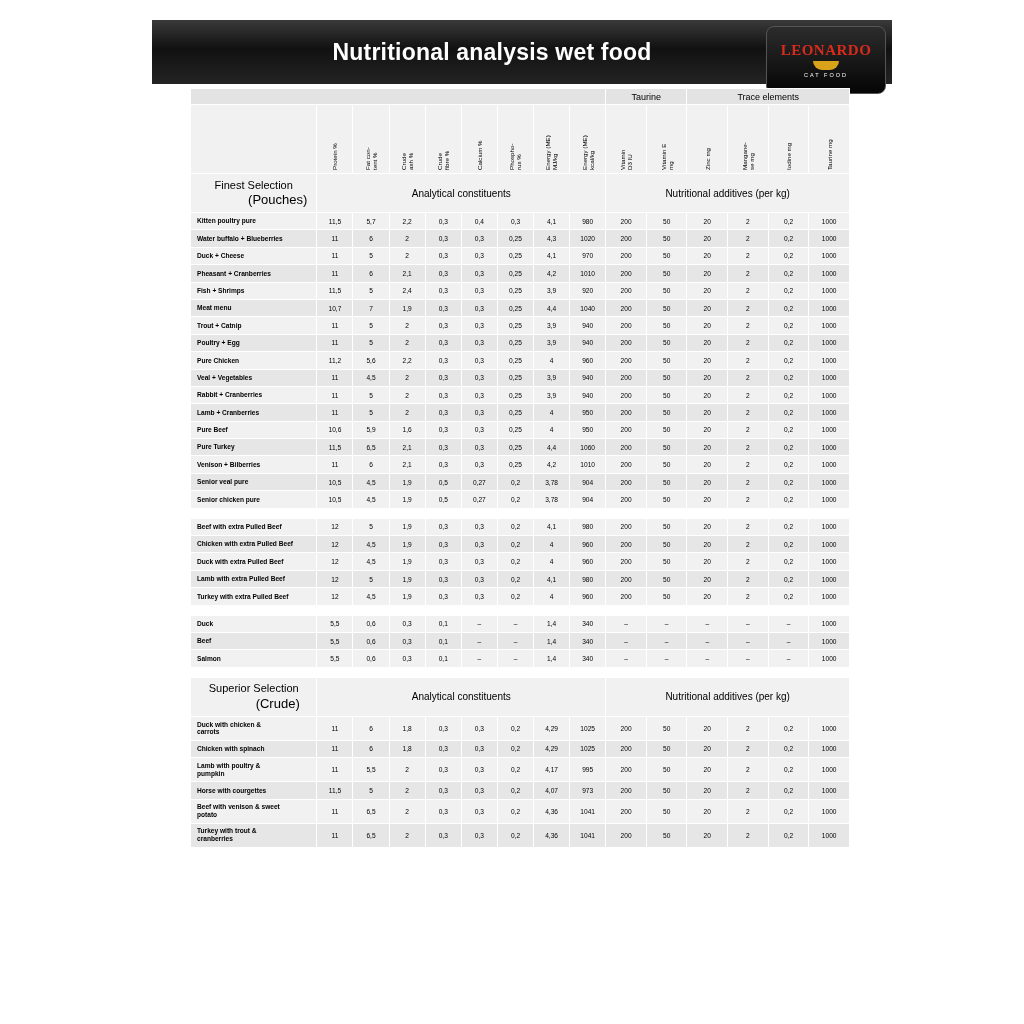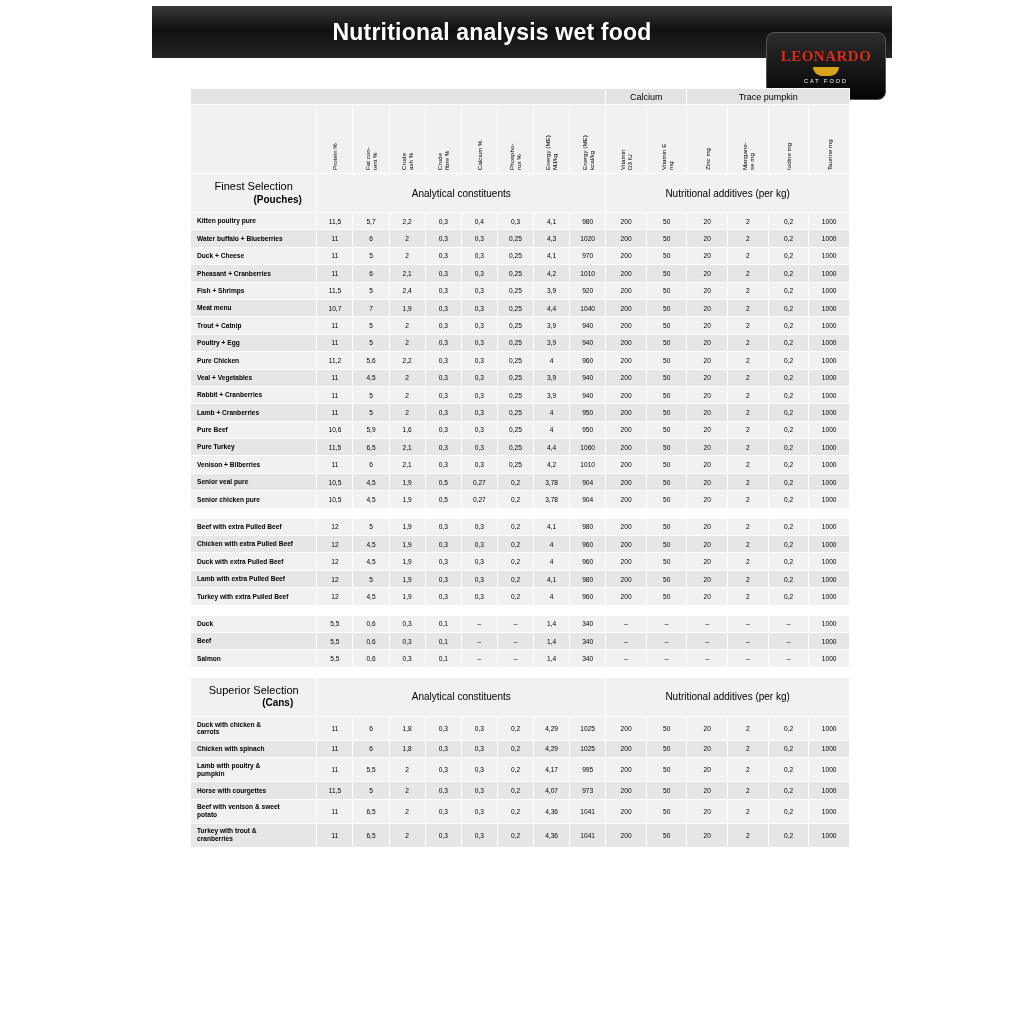--- a/index.html
+++ b/index.html
@@ -13,23 +13,23 @@
     font-family: "Liberation Sans", sans-serif;
     color: #000;
     position: relative;
     overflow: hidden;
   }
 
   
   .banner {
     position: absolute;
     left: 152px;
-    top: 6px;
+    top: 20px;
     width: 740px;
-    height: 52px;
+    height: 64px;
     background: linear-gradient(180deg, #3a3a3a 0%, #111 45%, #242424 100%);
     display: flex;
     align-items: center;
     justify-content: center;
   }
   .banner-title {
     color: #ffffff;
     font-size: 23px;
     font-weight: bold;
     letter-spacing: 0.2px;
@@ -42,21 +42,20 @@
     top: 6px;
     width: 118px;
     height: 66px;
     background: linear-gradient(180deg,#2c2c2c,#050505);
     border: 1px solid #555;
     border-radius: 8px;
     display: flex;
     flex-direction: column;
     align-items: center;
     justify-content: center;
-    margin-top: 20px;
   }
   .logo-word {
     color: #d92b1c;
     font-family: "Liberation Serif", serif;
     font-weight: bold;
     font-size: 15px;
     letter-spacing: 0.5px;
     line-height: 1;
   }
   .logo-bowl {
@@ -122,22 +121,22 @@
     background: #e3e3e3;
     height: 38px;
     font-weight: bold;
   }
   .sec .secname {
     font-size: 11px;
     line-height: 1.2;
   }
   .sec .secname small {
     display: block;
-    font-size: 10px;
-    font-weight: bold;
+    font-size: 13px;
+    font-weight: normal;
     margin-left: 48px;
   }
   .sec .bandlabel {
     font-size: 10px;
     font-weight: normal;
   }
 
   
   tr.data td {
     height: 16.4px;
@@ -190,22 +189,22 @@
     <col class="c-vit">
       <col class="c-vit">
       <col class="c-vit">
       <col class="c-vit">
     <col class="c-vit">
       <col class="c-vit">
   </colgroup>
   <tbody id="tbody">
       <tr>
         <td class="grp blank" colspan="9"></td>
-        <td class="grp dark" colspan="2">Calcium</td>
-        <td class="grp dark" colspan="4">Trace pumpkin</td>
+        <td class="grp dark" colspan="2">Taurine</td>
+        <td class="grp dark" colspan="4">Trace elements</td>
       </tr>
       <tr class="rot-row">
         <td></td>
         <td><span class="rot">Protein %</span></td>
         <td><span class="rot">Fat con-
 tent %</span></td>
         <td><span class="rot">Crude
 ash %</span></td>
         <td><span class="rot">Crude
 fibre %</span></td>
@@ -659,21 +658,21 @@
         <td>–</td>
         <td>–</td>
         <td>–</td>
         <td>–</td>
         <td>1000</td>
       </tr>
       <tr class="spacer">
         <td colspan="15"></td>
       </tr>
       <tr class="sec">
-        <td><span class="secname">Superior Selection<small>(Cans)</small></span></td>
+        <td><span class="secname">Superior Selection<small>(Crude)</small></span></td>
         <td colspan="8"><span class="bandlabel">Analytical constituents</span></td>
         <td colspan="6"><span class="bandlabel">Nutritional additives (per kg)</span></td>
       </tr>
       <tr class="data tall">
         <td class="name">Duck with chicken &amp;<br>carrots</td>
         <td>11</td>
         <td>6</td>
         <td>1,8</td>
         <td>0,3</td>
         <td>0,3</td>

